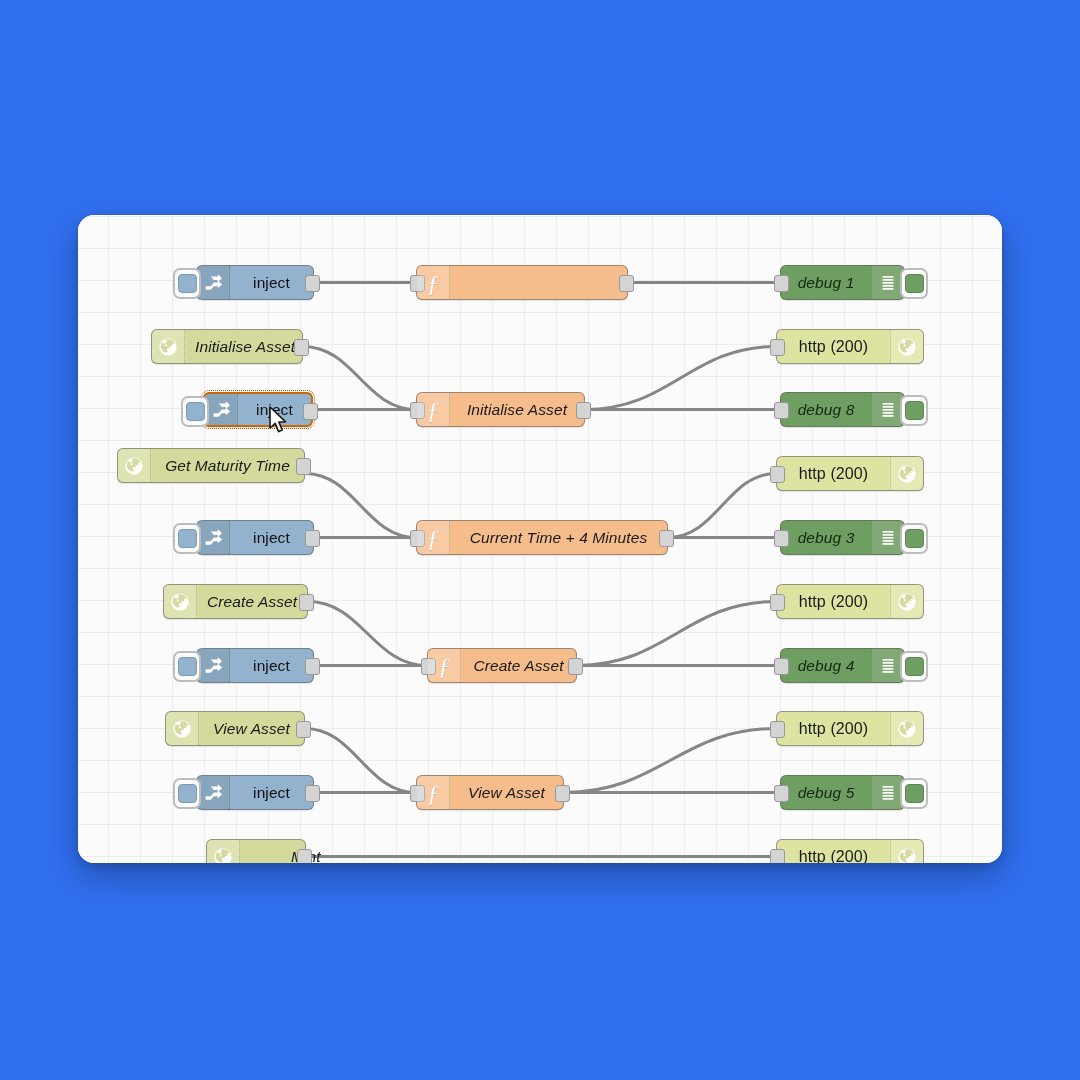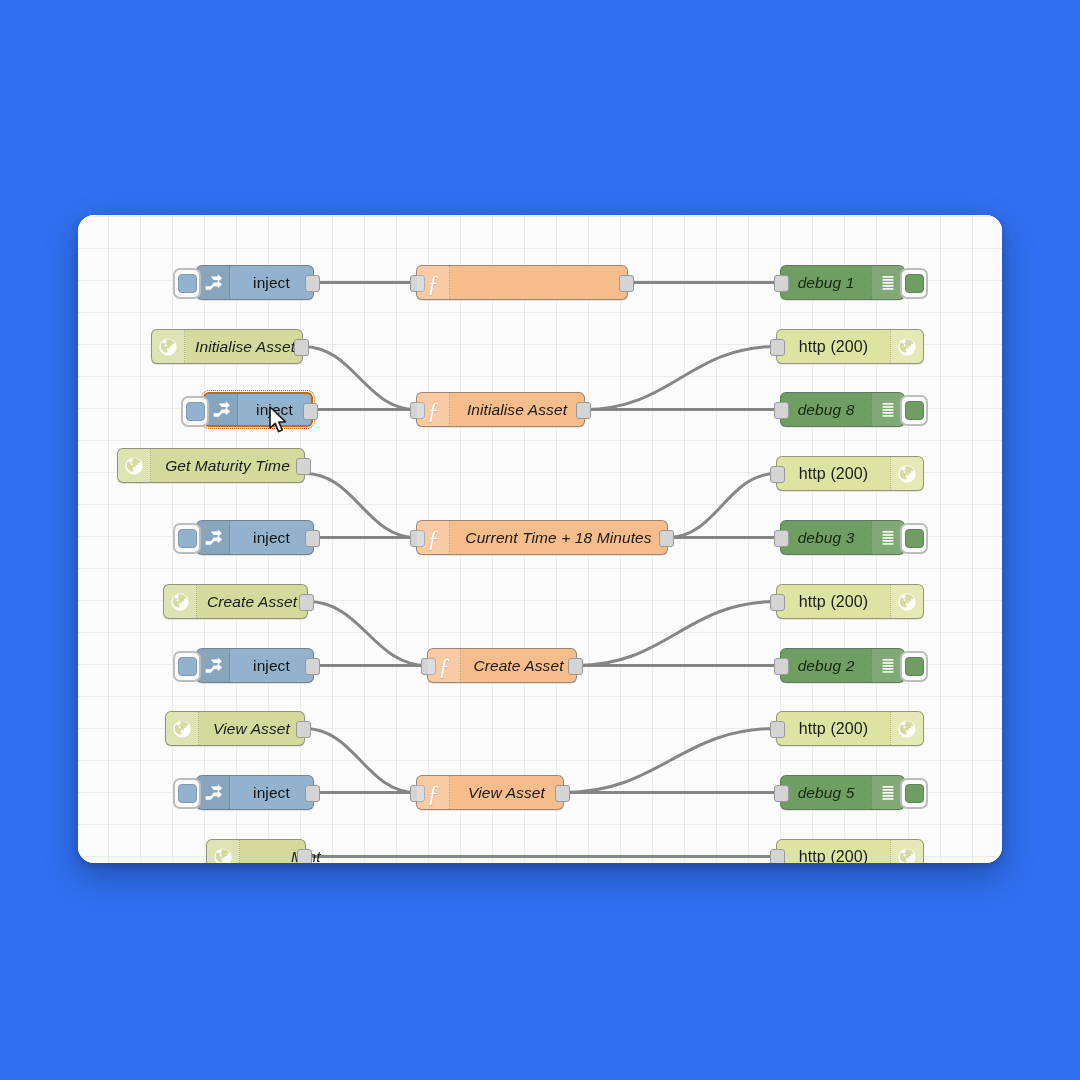--- a/index.html
+++ b/index.html
@@ -360,21 +360,21 @@
           <span class="port out"></span>
           <span class="inject-button">
             <i></i>
           </span>
         </div>
         <div class="node n-function" style="left: 338px; top: 305px; width: 252px;">
           <span class="port in"></span>
           <span class="icon-box left">
             <span class="fn-glyph">ƒ</span>
           </span>
-          <span class="label">Current Time + 18 Minutes</span>
+          <span class="label">Current Time + 4 Minutes</span>
           <span class="port out"></span>
         </div>
         <div class="node n-debug" style="left: 702px; top: 305px; width: 125px;">
           <span class="port in"></span>
           <span class="label">debug 3</span>
           <span class="icon-box right">
             <svg class="ico-svg" width="20" height="20" viewBox="0 0 20 20">
               <rect x="4.5" y="3" width="11" height="1.8" rx="0.6" fill="#ffffff" opacity="0.95"></rect>
               <rect x="4.5" y="6" width="11" height="1.8" rx="0.6" fill="#ffffff" opacity="0.95"></rect>
               <rect x="4.5" y="9" width="11" height="1.8" rx="0.6" fill="#ffffff" opacity="0.95"></rect>
@@ -425,21 +425,21 @@
         <div class="node n-function" style="left: 349px; top: 433px; width: 150px;">
           <span class="port in"></span>
           <span class="icon-box left">
             <span class="fn-glyph">ƒ</span>
           </span>
           <span class="label">Create Asset</span>
           <span class="port out"></span>
         </div>
         <div class="node n-debug" style="left: 702px; top: 433px; width: 125px;">
           <span class="port in"></span>
-          <span class="label">debug 2</span>
+          <span class="label">debug 4</span>
           <span class="icon-box right">
             <svg class="ico-svg" width="20" height="20" viewBox="0 0 20 20">
               <rect x="4.5" y="3" width="11" height="1.8" rx="0.6" fill="#ffffff" opacity="0.95"></rect>
               <rect x="4.5" y="6" width="11" height="1.8" rx="0.6" fill="#ffffff" opacity="0.95"></rect>
               <rect x="4.5" y="9" width="11" height="1.8" rx="0.6" fill="#ffffff" opacity="0.95"></rect>
               <rect x="4.5" y="12" width="11" height="1.8" rx="0.6" fill="#ffffff" opacity="0.95"></rect>
               <rect x="4.5" y="15" width="11" height="1.8" rx="0.6" fill="#ffffff" opacity="0.95"></rect>
             </svg>
           </span>
           <span class="debug-button">

